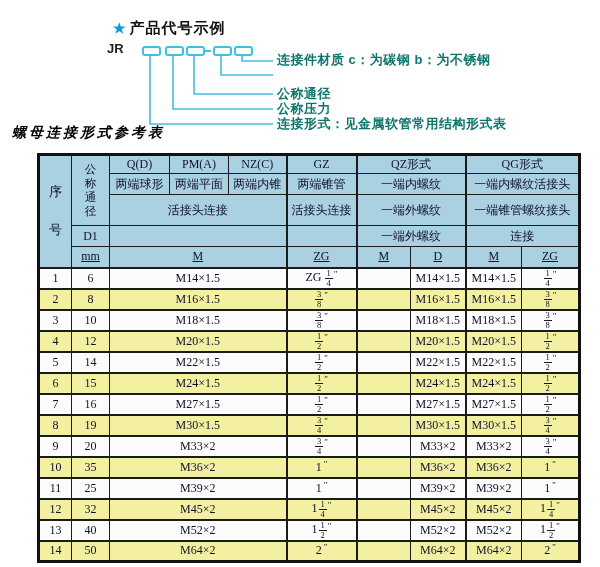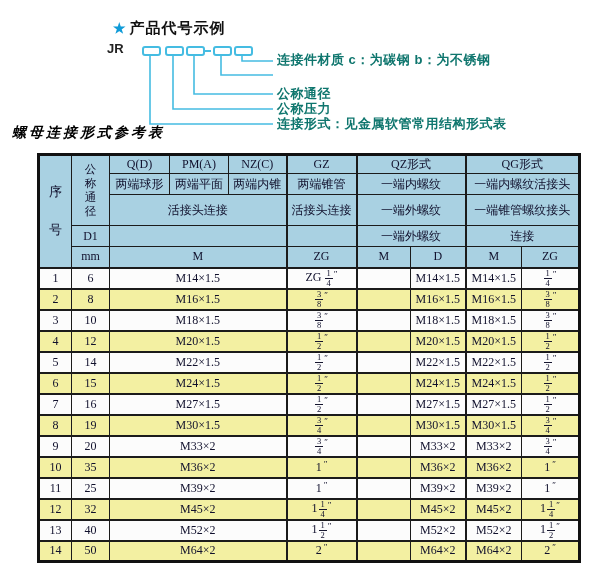--- a/index.html
+++ b/index.html
@@ -27,21 +27,21 @@
 
   
   .ref-table{position:absolute;left:37px;top:153px;border-collapse:collapse;table-layout:fixed;
              font-family:"Liberation Serif",serif;font-size:12px;color:#10102c;}
   .ref-table th,.ref-table td{border:1px solid #1b1b1b;text-align:center;vertical-align:middle;
              padding:0;font-weight:normal;overflow:hidden;}
   .ref-table{border:3px solid #111;}
   .ref-table thead th{background:#a9d1e2;}
   .ref-table .gl{border-left-width:2px;}
   .ref-table tbody td{border-top-width:2px;border-bottom-width:2px;}
-  .ref-table thead tr:last-child th{border-bottom-width:2px;}
+  .ref-table thead tr:last-child th{border-bottom-width:2px;text-decoration:underline;}
   .ref-table tbody tr{height:21px;background:#fcfcfc;}
   .ref-table tbody tr:nth-child(even){background:#f3f0a2;}
   .hr1{height:19px}.hr2{height:21px}.hr3{height:31px}.hr4{height:21px}.hr5{height:21px}
 
   .vsplit{display:flex;flex-direction:column;align-items:center;justify-content:space-evenly;margin:0 auto;}
   .vs-seq{height:96px;font-size:13px;}
   .vs-dn{height:58px;font-size:11.5px;line-height:1;}
 
   
   .pfx{margin-right:3px;}

